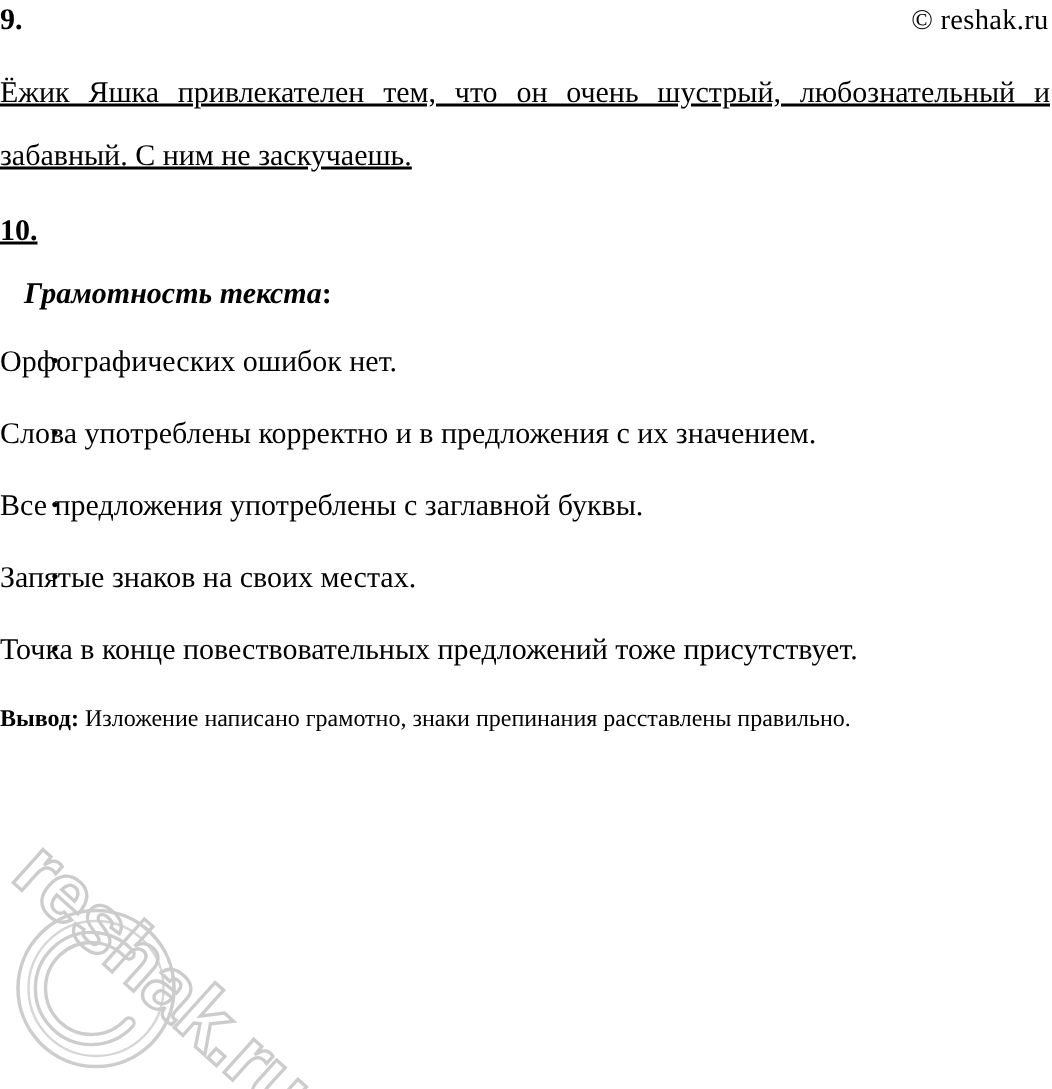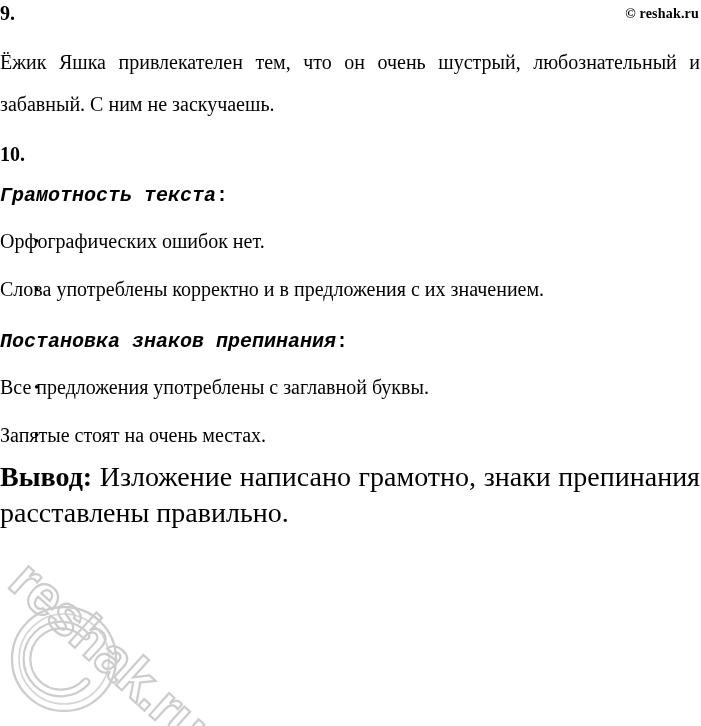--- a/index.html
+++ b/index.html
@@ -44,51 +44,50 @@
     font-size: 20px;
     line-height: 26px;
     position: absolute;
     left: 0;
     top: 0;
   }
   .copyright {
     position: absolute;
     right: 2px;
     top: 1px;
-    font-size: 14px;
+    font-size: 19px;
     line-height: 26px;
     letter-spacing: 0.2px;
-    font-weight: bold;
   }
 
   .para {
     font-size: 20px;
     line-height: 42px;
     text-align: justify;
     text-align-last: left;
     margin: 0;
     padding: 0 1px 0 0;
     position: relative;
   }
-  .para.first-para { margin-top: 11px; }
+  .para.first-para { margin-top: 11px; text-decoration: underline; }
 
   .num-heading.block {
     position: static;
     display: block;
     margin-top: 16px;
     margin-bottom: 4px;
+    text-decoration: underline;
   }
 
   .sub-heading {
     font-size: 20px;
     line-height: 42px;
     font-weight: bold;
     font-style: italic;
-    margin: 8px 0 0 0;
-    font-family: Liberation Mono, monospace;
+    margin: 8px 0 0 16px;
   }
   .sub-heading .colon {
     font-style: normal;
     font-weight: bold;
   }
 
   ul.bullets {
     list-style: none;
     margin: 0;
     padding: 0;
@@ -105,22 +104,22 @@
   ul.bullets li::before {
     content: "\2022";
     position: absolute;
     left: 34px;
     top: 0;
     font-size: 15px;
     line-height: 48px;
   }
 
   .conclusion {
-    font-size: 28px;
-    line-height: 36px;
+    font-size: 16px;
+    line-height: 46px;
     text-align: justify;
     text-align-last: left;
     margin: 0;
     padding-right: 1px;
   }
   .conclusion .lead { font-weight: bold; }
 </style>
 </head>
 <body>
 
@@ -153,26 +152,24 @@
 
   <div class="sub-heading">
     <span>Грамотность текста</span><span class="colon">:</span>
   </div>
 
   <ul class="bullets">
     <li>Орфографических ошибок нет.</li>
     <li>Слова употреблены корректно и в предложения с их значением.</li>
   </ul>
 
-  <div class="sub-heading">
-    <span>Постановка знаков препинания</span><span class="colon">:</span>
-  </div>
 
   <ul class="bullets">
     <li>Все предложения употреблены с заглавной буквы.</li>
-    <li>Запятые стоят на очень местах.</li>
+    <li>Запятые знаков на своих местах.</li>
+    <li class="just-full">Точка в конце повествовательных предложений тоже присутствует.</li>
   </ul>
 
   <p class="conclusion">
     <span class="lead">Вывод:</span><span> Изложение написано грамотно, знаки препинания расставлены правильно.</span>
   </p>
 
 </div>
 
 </body></html>

